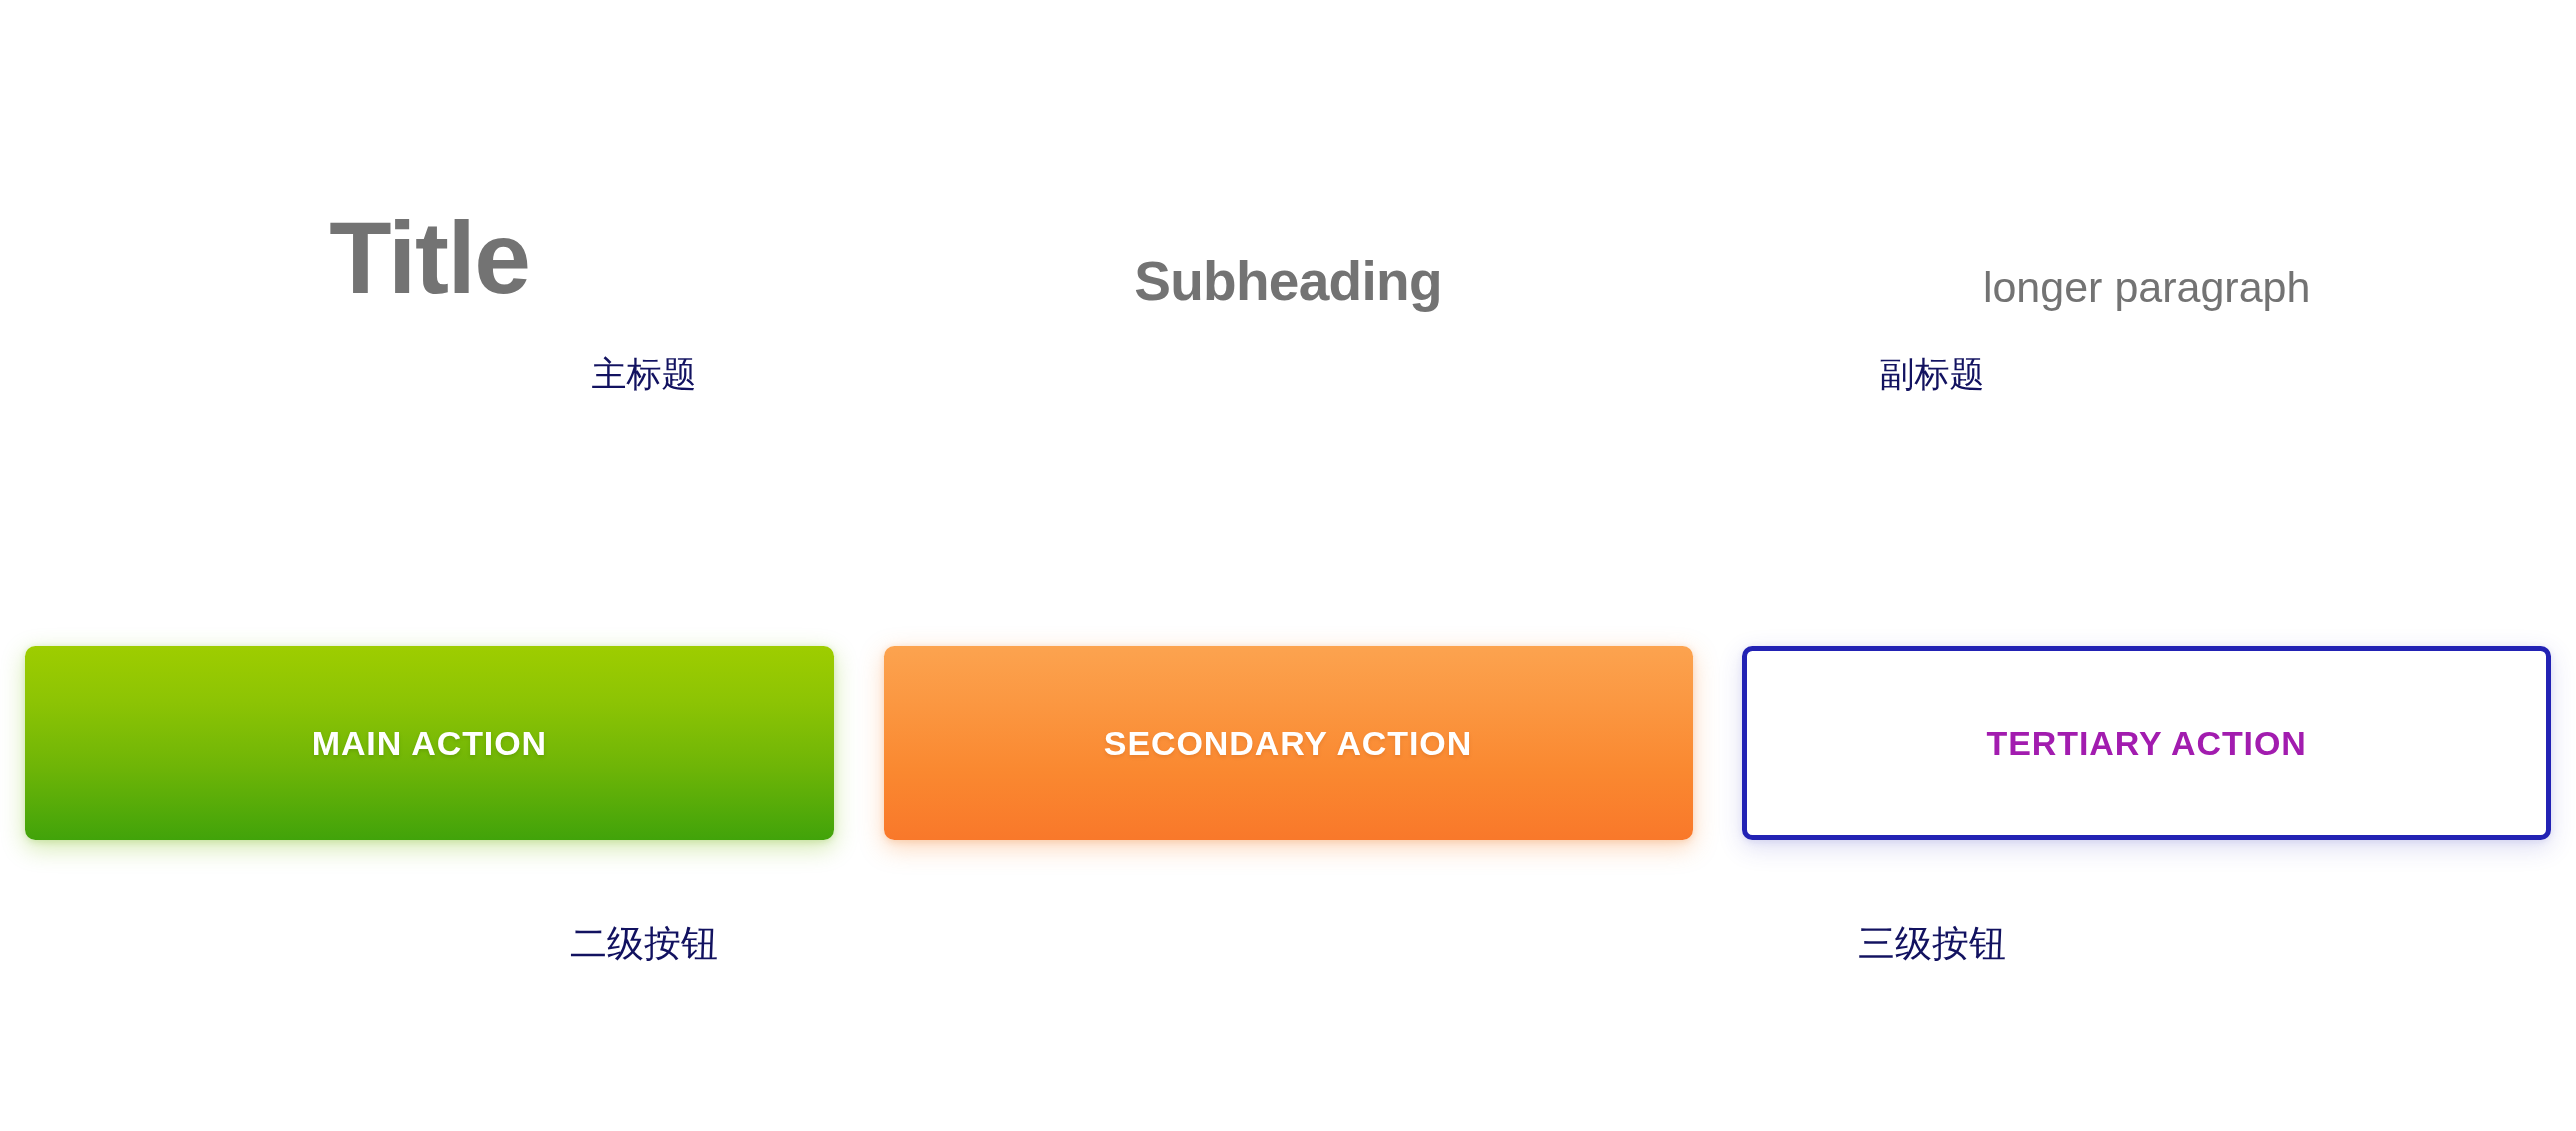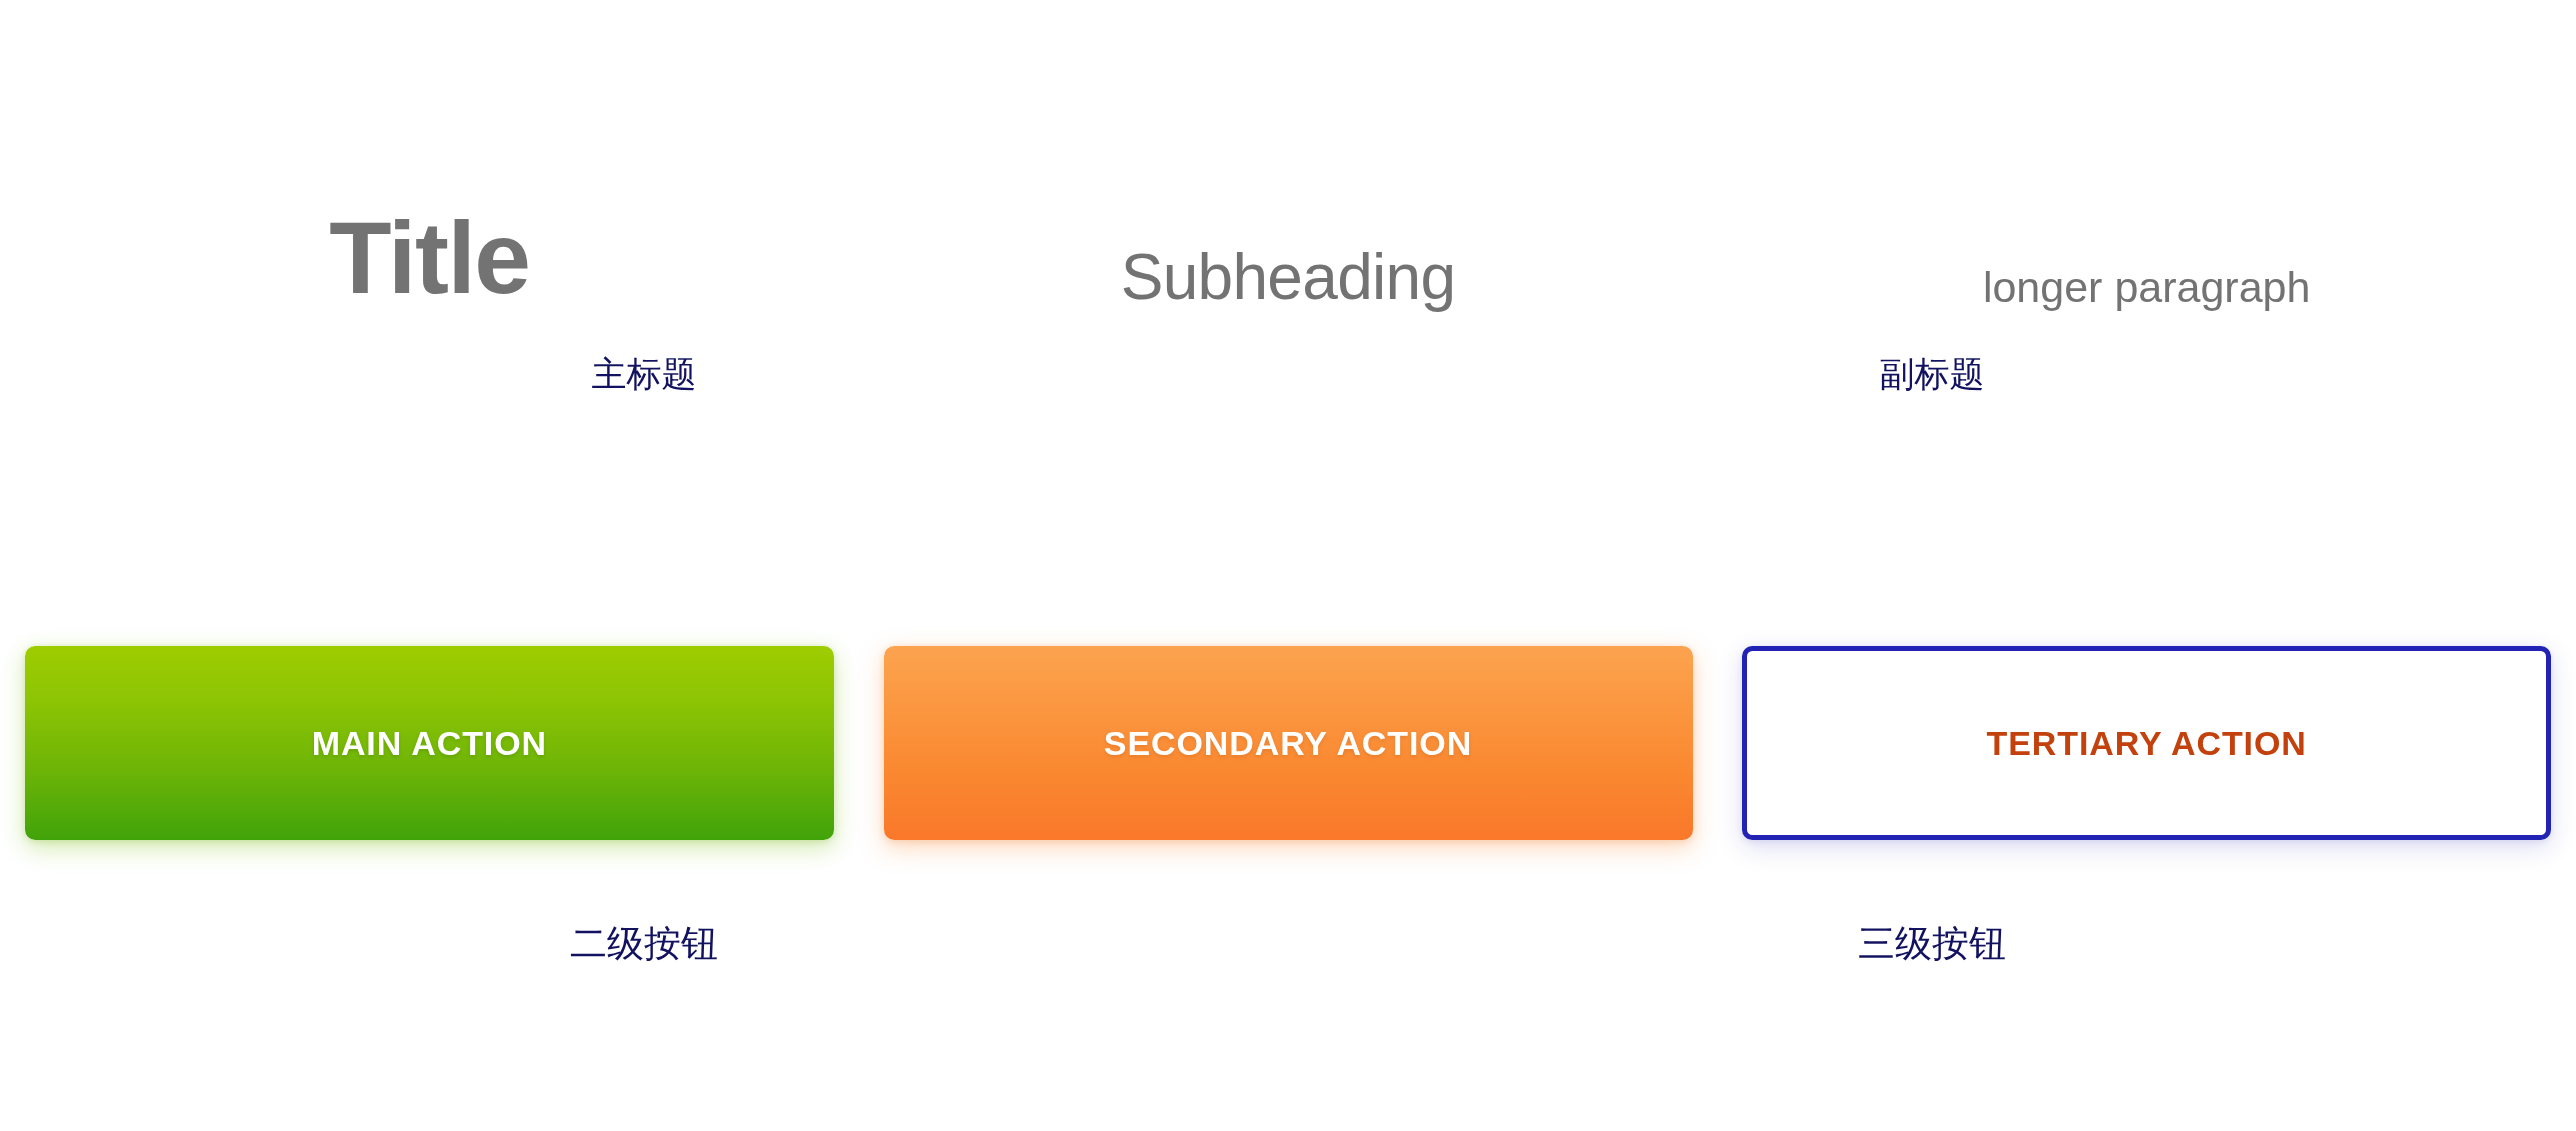--- a/index.html
+++ b/index.html
@@ -45,22 +45,22 @@
     white-space: nowrap;
     line-height: 1;
     color: #737373;
   }
   .specimen-title {
     font-size: 102px;
     font-weight: 700;
     letter-spacing: -1.5px;
   }
   .specimen-subheading {
-    font-size: 64px;
-    font-weight: 400;
+    font-size: 55px;
+    font-weight: 700;
     letter-spacing: -0.7px;
   }
   .specimen-paragraph {
     font-size: 43px;
     font-weight: 400;
     letter-spacing: 0px;
   }
 
   
   .caption-row {
@@ -128,21 +128,21 @@
   }
   .btn-secondary {
     background: linear-gradient(180deg, #fca34f 0%, #fb9741 30%, #fa8830 65%, #f9782a 100%);
     color: #ffffff;
     box-shadow: 0 7.4px 25px rgba(250, 140, 55, 0.34),
                 0 1.5px 5.9px rgba(220, 110, 30, 0.18);
     text-shadow: 0 1.5px 3.7px rgba(160, 70, 10, 0.20);
   }
   .btn-tertiary {
     background: #ffffff;
-    color: #c2410c;
+    color: #a21caf;
     border: 5.2px solid #2222b4;
     box-shadow: 0 7.4px 25px rgba(60, 60, 190, 0.17),
                 0 1.5px 5.9px rgba(60, 60, 190, 0.10);
     align-items: center;
   }
 </style>
 </head>
 <body>
 
 <div class="sheet">

